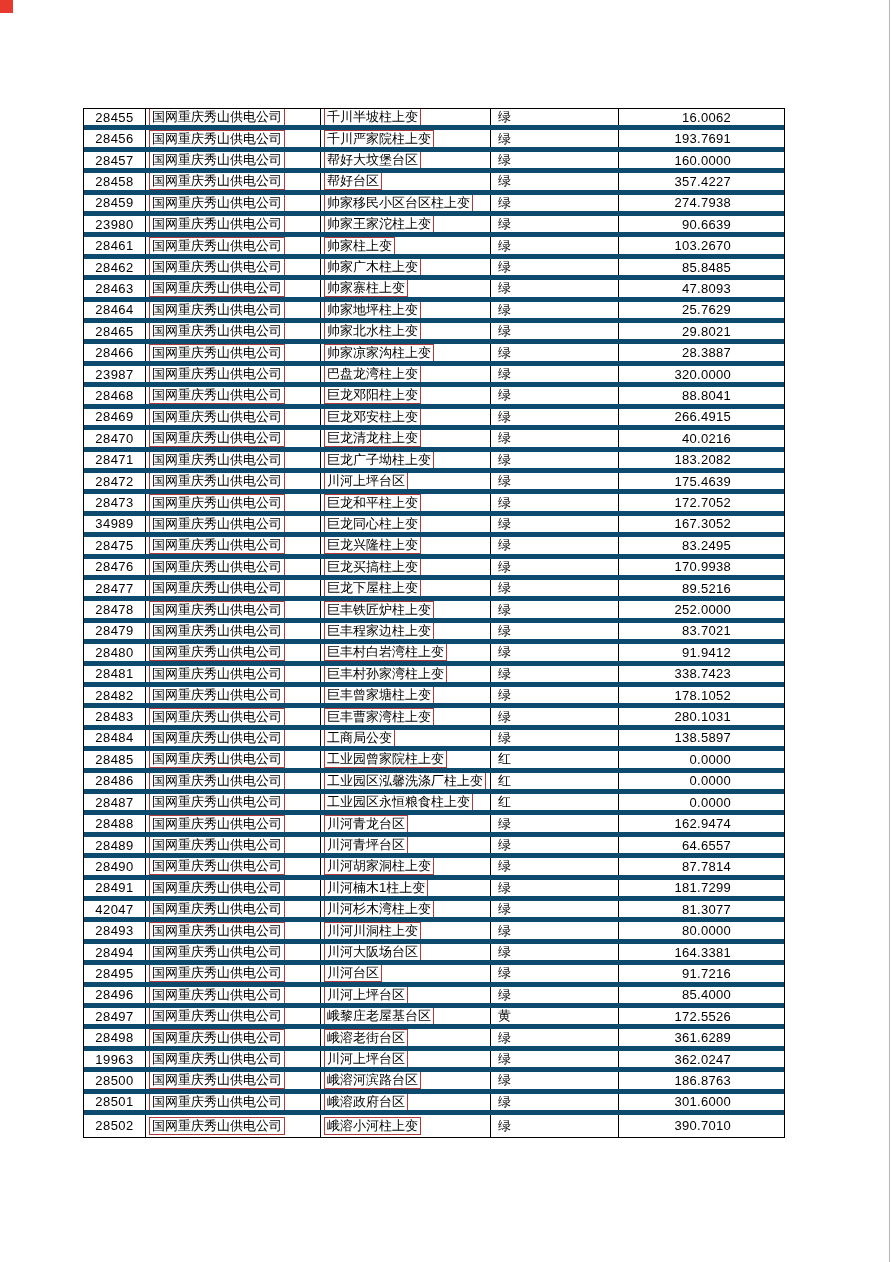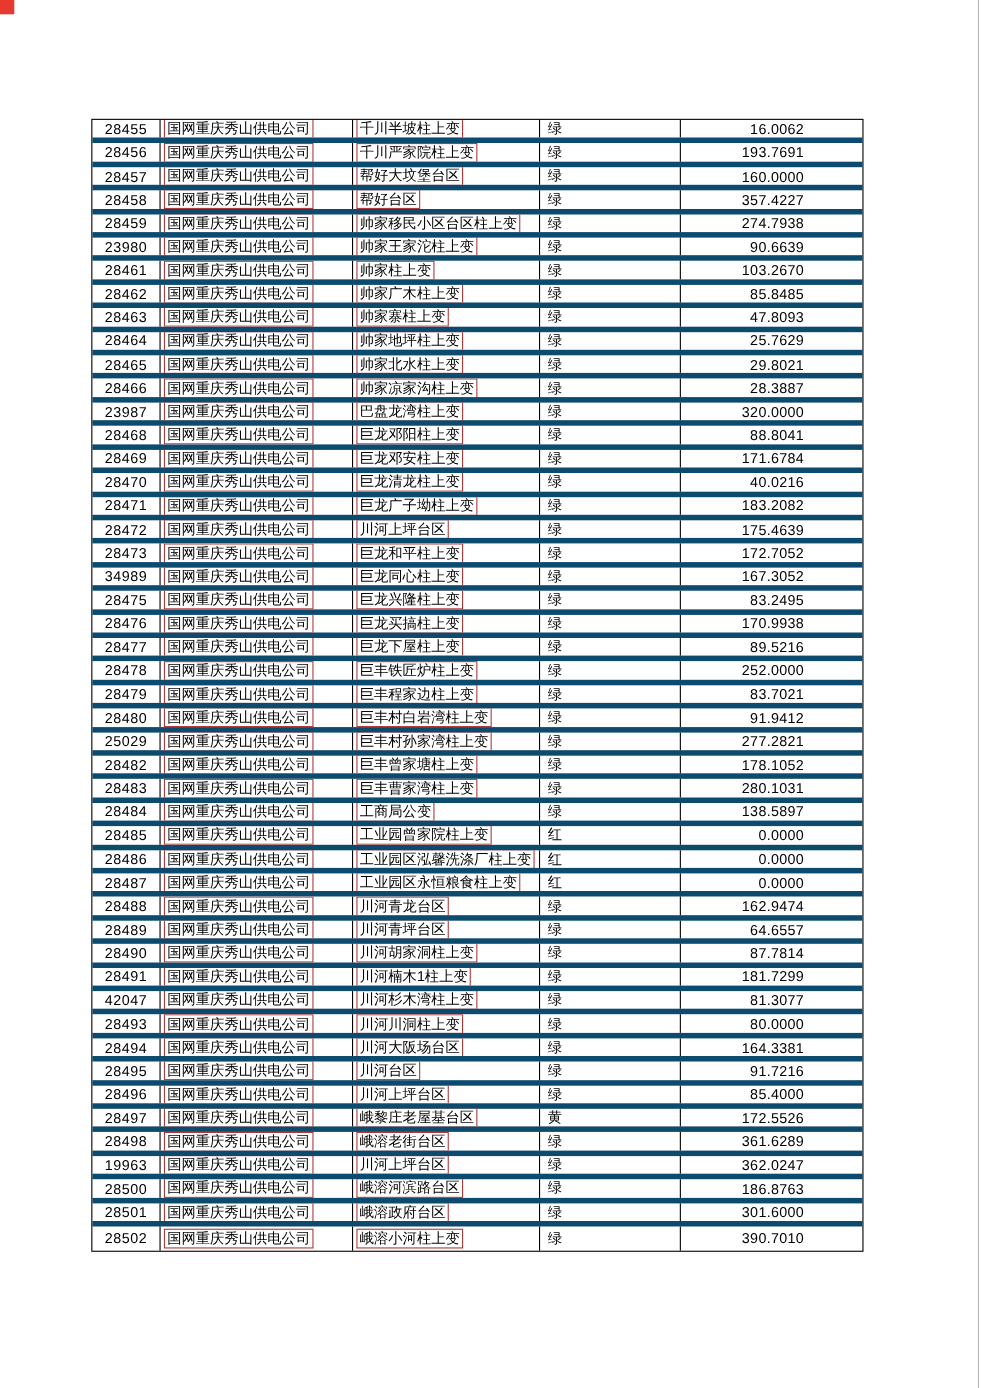--- a/index.html
+++ b/index.html
@@ -218,21 +218,21 @@
   </div>
     <div class="row">
     <div class="cell cell-id">28469</div>
     <div class="cell cell-company">
       <span class="boxed">国网重庆秀山供电公司</span>
     </div>
     <div class="cell cell-name">
       <span class="boxed">巨龙邓安柱上变</span>
     </div>
     <div class="cell cell-status">绿</div>
-    <div class="cell cell-value">171.6784</div>
+    <div class="cell cell-value">266.4915</div>
   </div>
     <div class="row">
     <div class="cell cell-id">28470</div>
     <div class="cell cell-company">
       <span class="boxed">国网重庆秀山供电公司</span>
     </div>
     <div class="cell cell-name">
       <span class="boxed">巨龙清龙柱上变</span>
     </div>
     <div class="cell cell-status">绿</div>
@@ -342,29 +342,29 @@
     <div class="cell cell-company">
       <span class="boxed">国网重庆秀山供电公司</span>
     </div>
     <div class="cell cell-name">
       <span class="boxed">巨丰村白岩湾柱上变</span>
     </div>
     <div class="cell cell-status">绿</div>
     <div class="cell cell-value">91.9412</div>
   </div>
     <div class="row">
-    <div class="cell cell-id">25029</div>
+    <div class="cell cell-id">28481</div>
     <div class="cell cell-company">
       <span class="boxed">国网重庆秀山供电公司</span>
     </div>
     <div class="cell cell-name">
       <span class="boxed">巨丰村孙家湾柱上变</span>
     </div>
     <div class="cell cell-status">绿</div>
-    <div class="cell cell-value">277.2821</div>
+    <div class="cell cell-value">338.7423</div>
   </div>
     <div class="row">
     <div class="cell cell-id">28482</div>
     <div class="cell cell-company">
       <span class="boxed">国网重庆秀山供电公司</span>
     </div>
     <div class="cell cell-name">
       <span class="boxed">巨丰曾家塘柱上变</span>
     </div>
     <div class="cell cell-status">绿</div>

